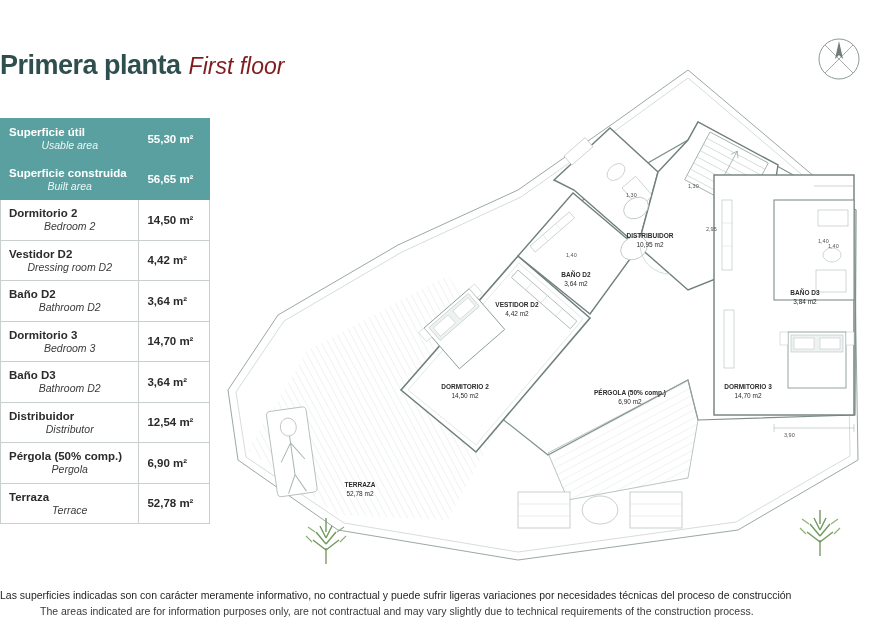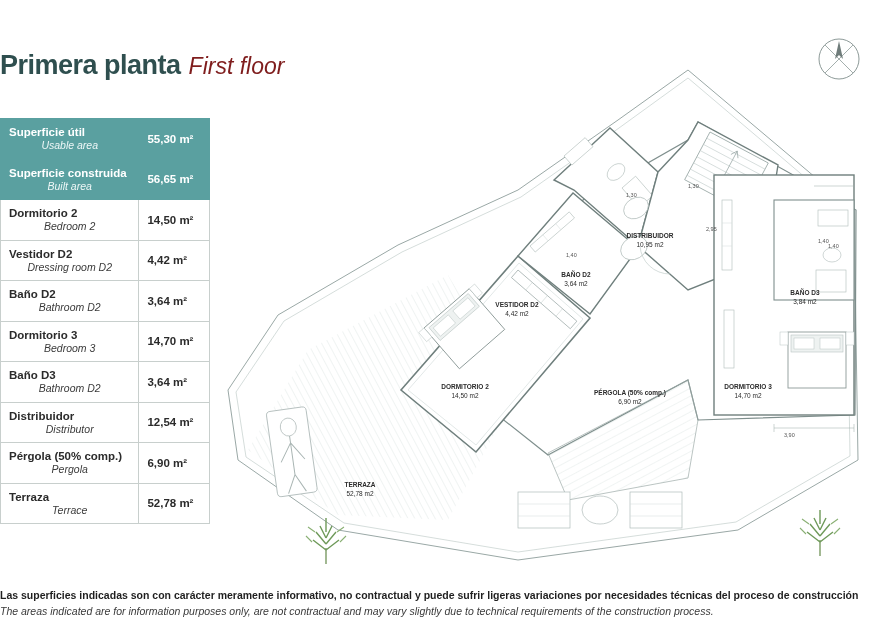--- a/index.html
+++ b/index.html
@@ -88,29 +88,29 @@
 
   
   .footnote {
     position: absolute;
     left: 0px;
     top: 588px;
     width: 880px;
   }
   .footnote .fn-es {
     font-size: 10.5px;
-    font-weight: 700;
+    font-weight: 400;
     color: #1f1f1f;
     line-height: 1.5;
   }
   .footnote .fn-en {
     font-size: 10.5px;
-    font-style: italic;
     color: #3a3a3a;
     line-height: 1.5;
+    padding-left: 40px;
   }
 
   
   .compass {
     position: absolute;
     right: 18px;
     top: 36px;
     width: 46px;
     height: 46px;
   }

